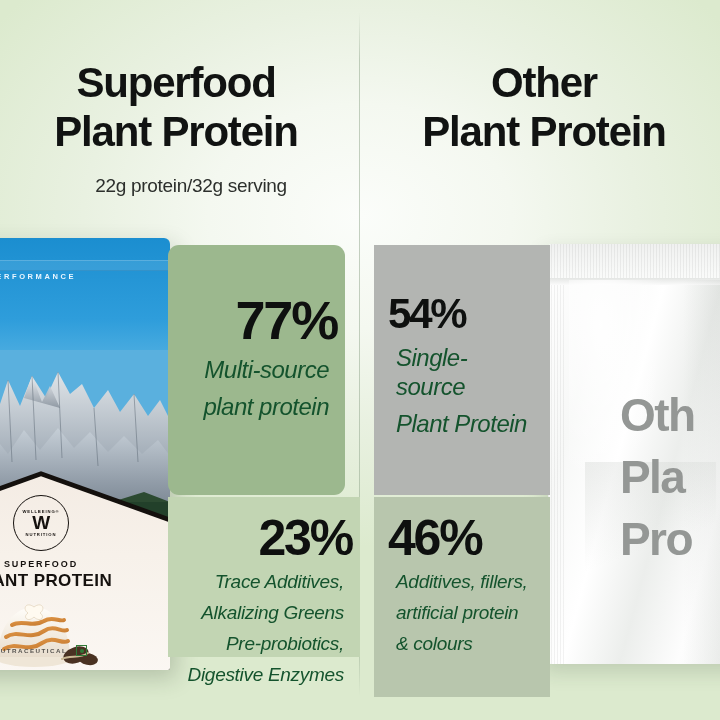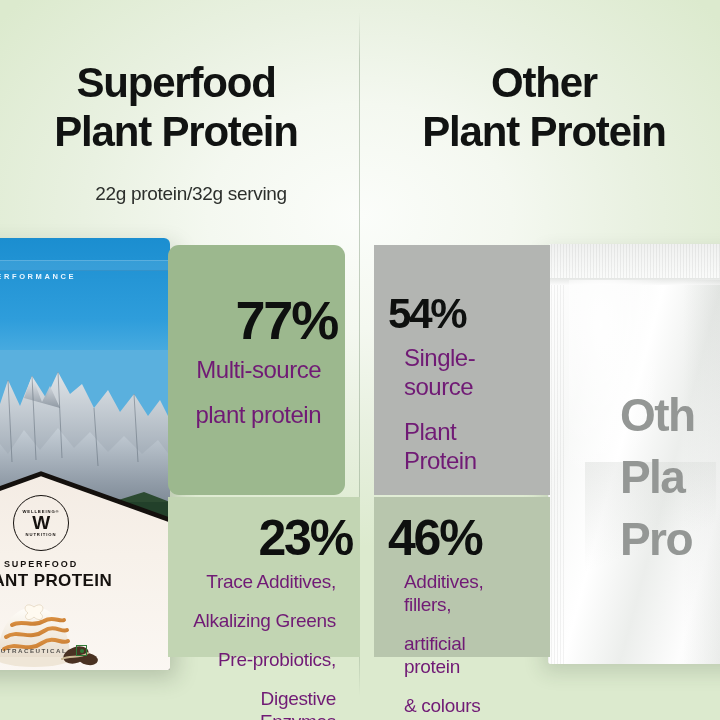--- a/index.html
+++ b/index.html
@@ -19,37 +19,37 @@
   .col-head .title{
     font-size:42px;line-height:49px;font-weight:700;color:#111312;
     letter-spacing:-1.2px;margin:0;white-space:nowrap;
   }
   .col-head .sub{
     font-size:19px;line-height:24px;color:#2c2f2c;font-weight:400;
     letter-spacing:-0.3px;margin:0;white-space:nowrap;
   }
   #head-left{left:0;top:58px;width:352px;}
   #head-right{left:368px;top:58px;width:352px;}
-  #head-left .sub{margin-top:26px;padding-left:30px;}
+  #head-left .sub{margin-top:18px;padding-left:30px;}
   #head-right .sub{margin-top:22px;}
 
   
   #divider{
     position:absolute;left:359px;top:12px;width:1px;height:684px;
     background:linear-gradient(to bottom,rgba(150,170,145,0) 0%,rgba(150,170,145,.55) 7%,rgba(150,170,145,.55) 93%,rgba(150,170,145,0) 100%);
   }
 
   
   .stat{position:absolute;box-sizing:border-box;}
   .stat .pct{
     font-weight:700;color:#0e100f;letter-spacing:-2.2px;
     line-height:1;margin:0;
   }
   .stat .desc{
-    color:#701a75;font-weight:400;margin:16px;
+    color:#14532d;font-weight:400;margin:8px;font-style:italic;
   }
   
   #stat-77{
     left:168px;top:245px;width:177px;height:250px;background:#9cb88e;
     padding:48px 8px 0 8px;text-align:right;border-radius:11px;
   }
   #stat-77 .pct{font-size:54px;}
   #stat-77 .desc{font-size:24px;line-height:29px;margin-top:8px;letter-spacing:-0.5px;}
 
   #stat-23{
@@ -61,21 +61,21 @@
 
   
   #stat-54{
     left:374px;top:245px;width:176px;height:250px;background:#b3b5b2;
     padding:48px 8px 0 14px;text-align:left;
   }
   #stat-54 .pct{font-size:42px;}
   #stat-54 .desc{font-size:24px;line-height:29px;margin-top:8px;letter-spacing:-0.5px;}
 
   #stat-46{
-    left:374px;top:497px;width:176px;height:160px;background:#b8c6ad;
+    left:374px;top:497px;width:176px;height:200px;background:#b8c6ad;
     padding:16px 8px 0 14px;text-align:left;
   }
   #stat-46 .pct{font-size:50px;}
   #stat-46 .desc{font-size:19px;line-height:23px;margin-top:7px;letter-spacing:-0.3px;}
 
   
   #pouch-left{
     position:absolute;left:-88px;top:238px;width:258px;height:432px;
     overflow:hidden;border-radius:3px 6px 2px 2px;
     box-shadow:6px 8px 22px rgba(40,55,35,.22);

